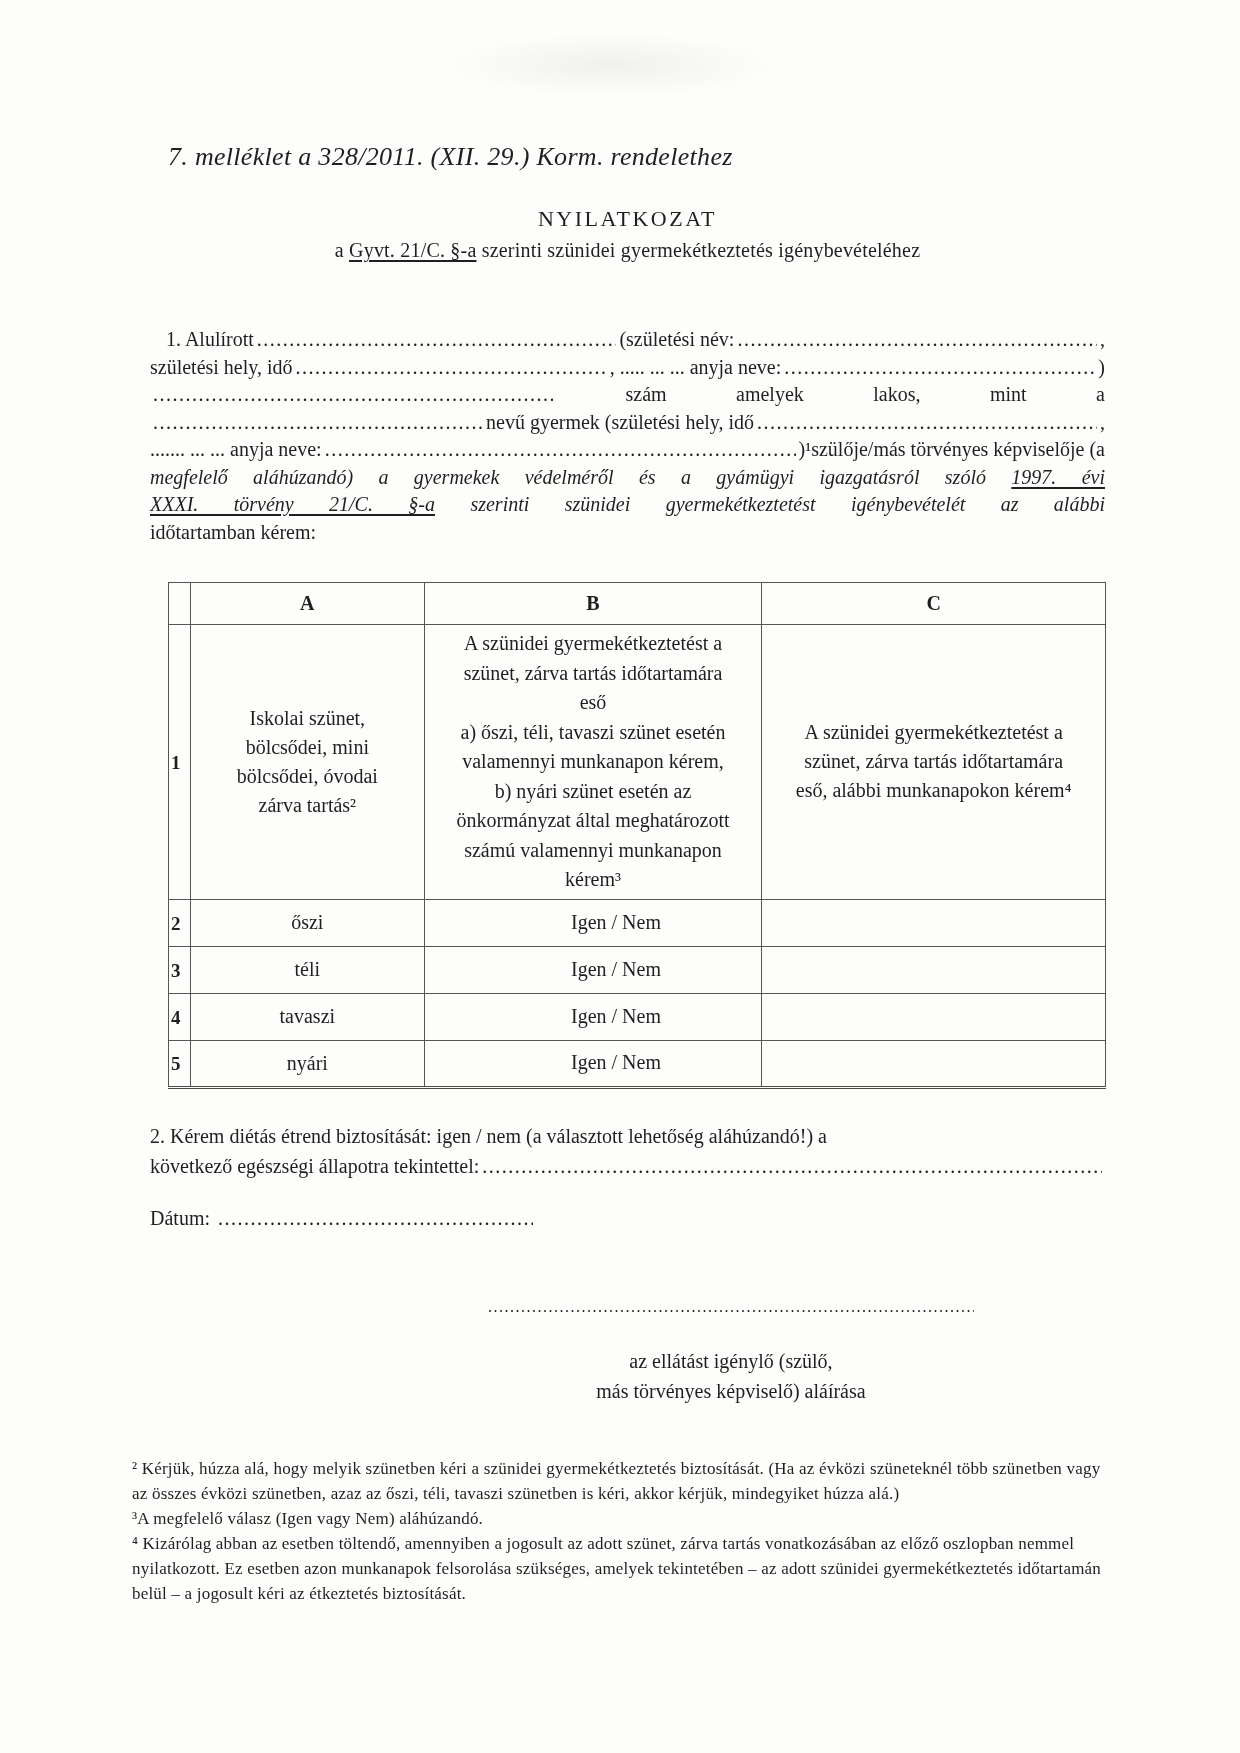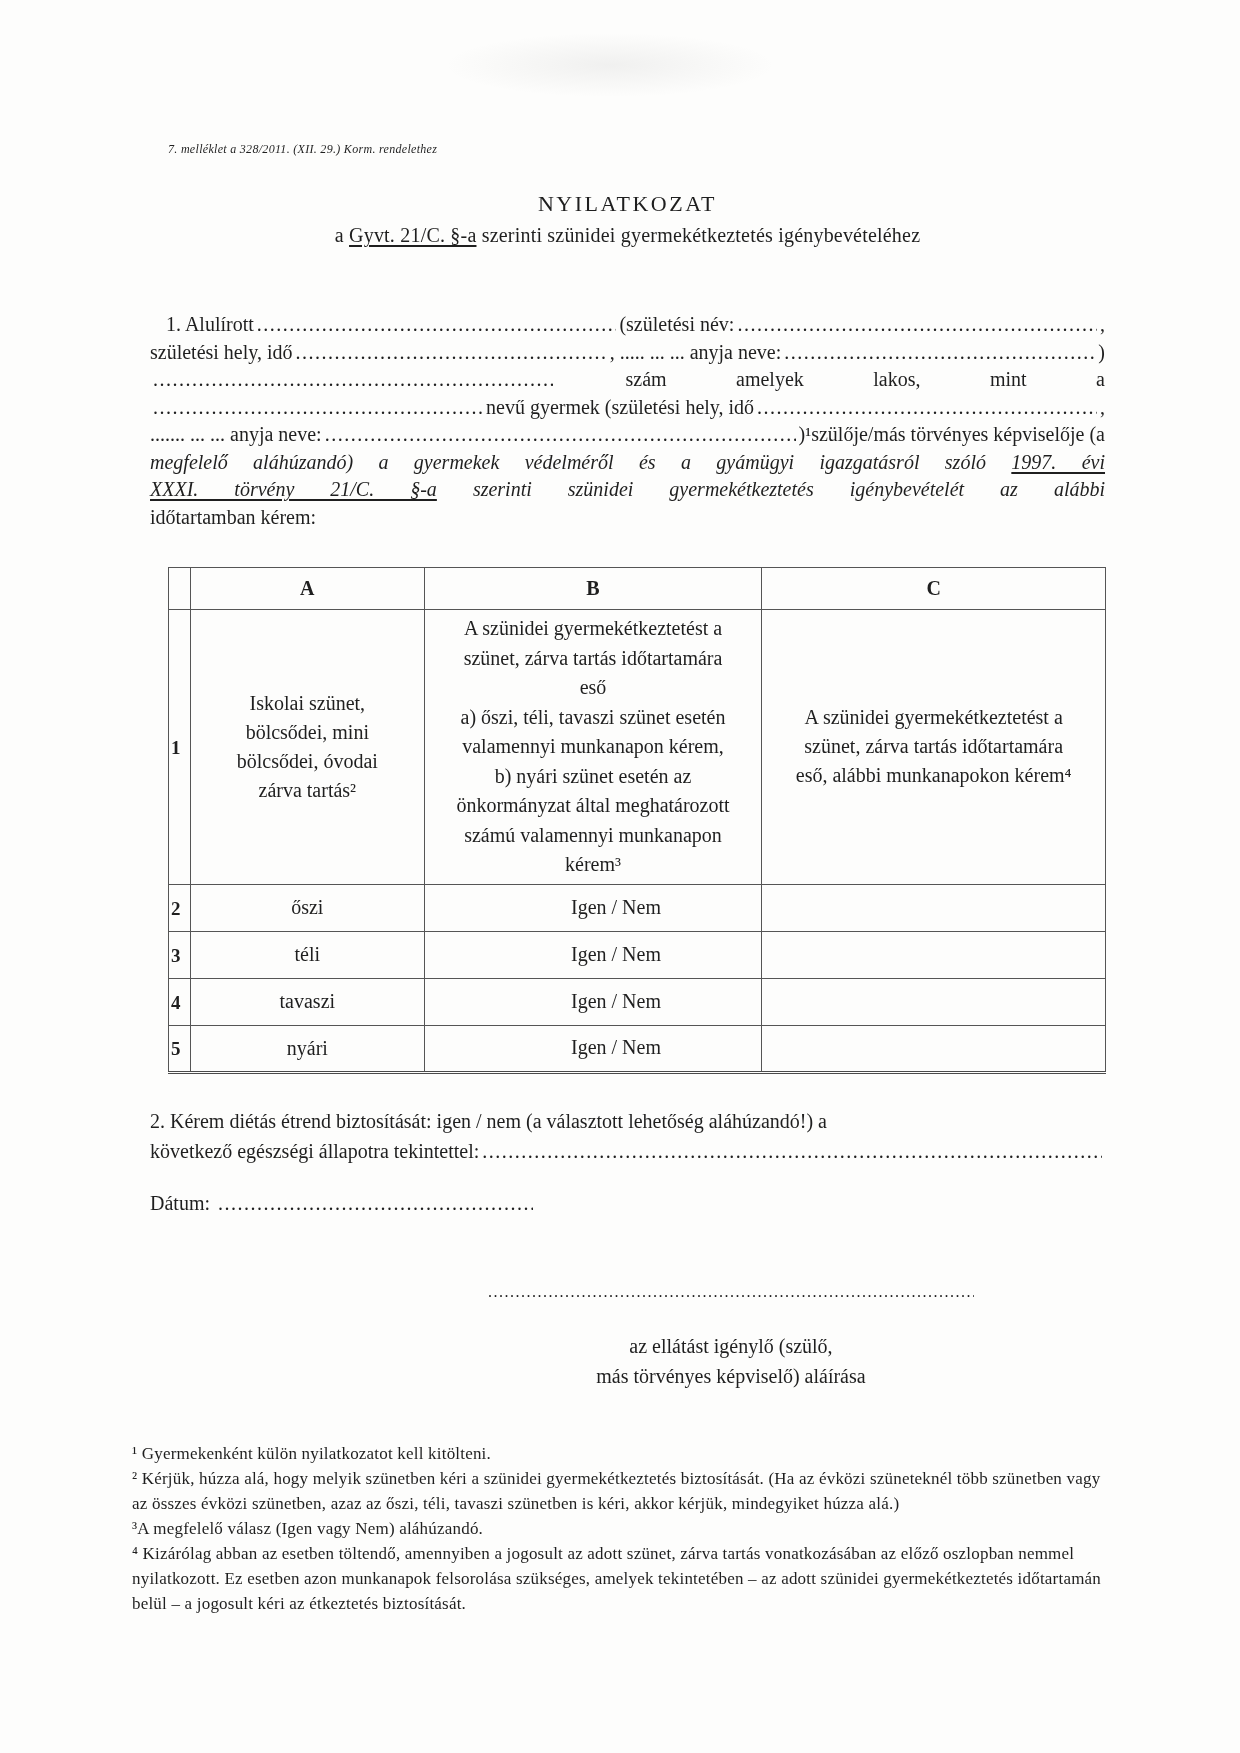--- a/index.html
+++ b/index.html
@@ -12,21 +12,21 @@
     color: #1f1f1f;
     padding: 142px 135px 40px 150px;
     overflow: hidden;
   }
   .page::before {
     content: "";
     position: absolute; left: 430px; top: 30px; width: 360px; height: 70px;
     background: radial-gradient(ellipse at center, rgba(90,90,90,0.08), rgba(0,0,0,0) 65%);
     pointer-events: none;
   }
-  .annex { font-style: italic; font-size: 12px; margin-left: 18px; letter-spacing: 0.3px; }
+  .annex { font-style: italic; font-size: 26px; margin-left: 18px; letter-spacing: 0.3px; }
   .doc-title { font-size: 22px; font-weight: 400; text-align: center; letter-spacing: 2.5px; margin-top: 34px; }
   .subtitle { font-size: 20px; text-align: center; margin-top: 7px; letter-spacing: 0.2px; }
   .u { text-decoration: underline; text-underline-offset: 3px; }
 
   .para { margin-top: 64px; font-size: 20px; }
   .line { line-height: 27.5px; height: 27.5px; }
   .flexline { display: flex; align-items: baseline; }
   .jline { text-align: justify; text-align-last: justify; font-style: italic; }
   .leader {
     flex: 1 1 0; min-width: 0;
@@ -108,21 +108,21 @@
     </div>
     <div class="line flexline">
       <span>....... ... ... anyja neve:</span>
       <span class="leader">........................................................................................................................................................................................................................................................................................................</span>
       <span>)¹szülője/más törvényes képviselője (a</span>
     </div>
     <div class="line jline">
       <span>megfelelő aláhúzandó) a gyermekek védelméről és a gyámügyi igazgatásról szóló </span><span class="u">1997. évi</span>
     </div>
     <div class="line jline">
-      <span class="u">XXXI. törvény 21/C. §-a</span><span> szerinti szünidei gyermekétkeztetés igénybevételét az alábbi</span>
+      <span class="u">XXXI. törvény 21/C. §-a</span><span> szerinti szünidei gyermekétkeztetést igénybevételét az alábbi</span>
     </div>
     <div class="line">
       <span>időtartamban kérem:</span>
     </div>
   </div>
 
   <table class="vac">
     <tbody>
         <tr class="hdr">
       <td class="numcell"></td>
@@ -195,19 +195,18 @@
     <div class="sigline">
       <span class="leader">........................................................................................................................................................................................................................................................................................................</span>
     </div>
     <div class="sigcap">
       <div>az ellátást igénylő (szülő,</div>
       <div>más törvényes képviselő) aláírása</div>
     </div>
   </div>
 
   <div class="footnotes">
-    <p>¹ Gyermekenként külön nyilatkozatot kell kitölteni.</p>
     <p>² Kérjük, húzza alá, hogy melyik szünetben kéri a szünidei gyermekétkeztetés biztosítását. (Ha az évközi szüneteknél több szünetben vagy az összes évközi szünetben, azaz az őszi, téli, tavaszi szünetben is kéri, akkor kérjük, mindegyiket húzza alá.)</p>
     <p>³A megfelelő válasz (Igen vagy Nem) aláhúzandó.</p>
     <p>⁴ Kizárólag abban az esetben töltendő, amennyiben a jogosult az adott szünet, zárva tartás vonatkozásában az előző oszlopban nemmel nyilatkozott. Ez esetben azon munkanapok felsorolása szükséges, amelyek tekintetében – az adott szünidei gyermekétkeztetés időtartamán belül – a jogosult kéri az étkeztetés biztosítását.</p>
   </div>
 
 </div>
 
 </body></html>

